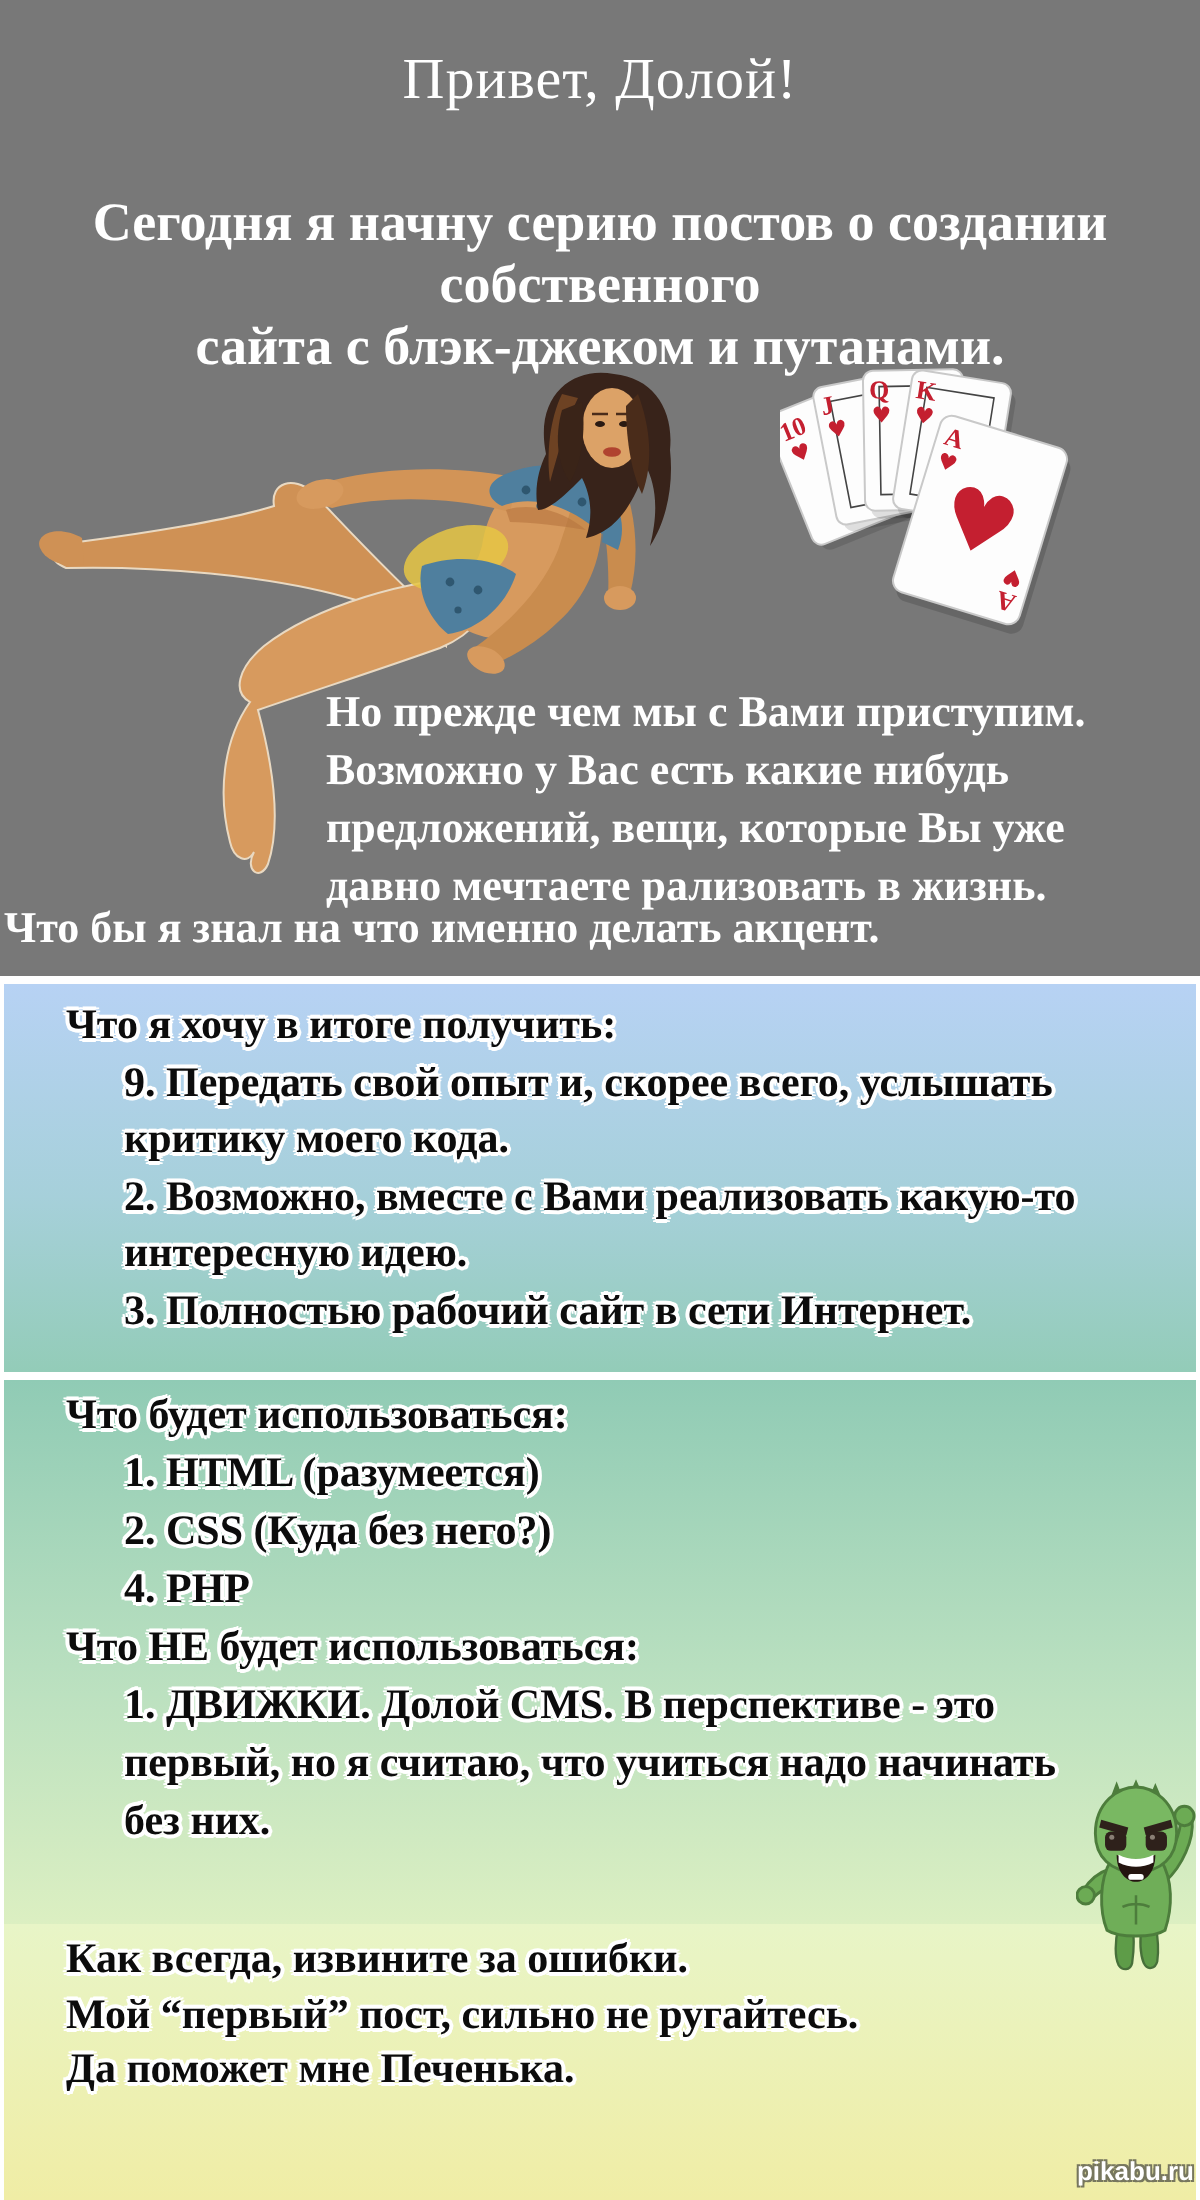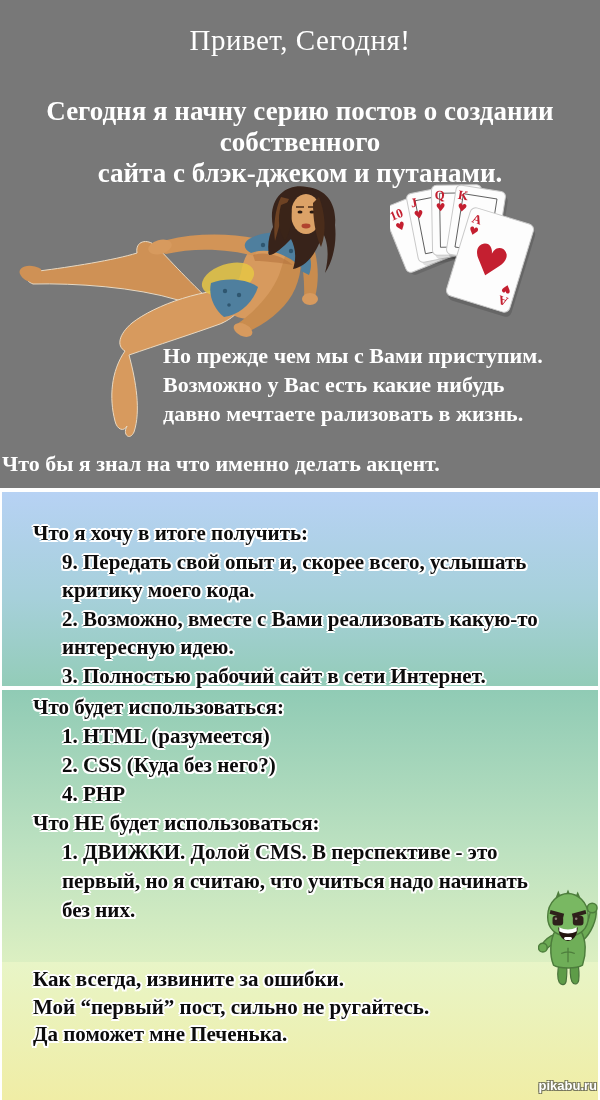--- a/index.html
+++ b/index.html
@@ -18,42 +18,42 @@
   .woman{position:absolute;left:15px;top:183px;width:380px;height:292px;}
   .cards{position:absolute;left:390px;top:184px;width:150px;height:140px;}
   .rank{font-family:"Liberation Serif",serif;font-size:13px;font-weight:700;fill:#c41f30;}
   .hrt{font-family:"DejaVu Sans",sans-serif;font-size:11px;fill:#c41f30;}
   .bigheart{font-family:"DejaVu Sans",sans-serif;font-size:42px;fill:#c41f30;}
   
   .panel{position:absolute;left:2px;width:596px;}
   .p1{top:492px;height:194px;background:linear-gradient(180deg,#b7d2f4 0%,#a6d0da 55%,#93ccb8 100%);}
   .p2{top:690px;height:302px;background:linear-gradient(180deg,#90cbb5 0%,#bce1c0 52%,#e4f3c2 100%);}
   .p3{top:962px;height:138px;background:linear-gradient(180deg,#e8f5c7 0%,#f0eda5 100%);}
-  .p1{padding-top:27px;box-sizing:border-box;}
+  .p1{padding-top:6px;box-sizing:border-box;}
   .p2{padding-top:3px;box-sizing:border-box;}
   .p3{padding-top:4px;box-sizing:border-box;}
   .pline{font-size:21px;font-weight:700;color:#0c0c0c;line-height:28.5px;white-space:nowrap;
          text-shadow:2px 0 0 #fff,-2px 0 0 #fff,0 2px 0 #fff,0 -2px 0 #fff,
                      1.5px 1.5px 0 #fff,-1.5px 1.5px 0 #fff,1.5px -1.5px 0 #fff,-1.5px -1.5px 0 #fff;}
   .p2 .pline{line-height:29px;}
   .p3 .pline{line-height:27.5px;}
   .head{padding-left:31px;}
   .item{padding-left:60px;}
   .mascot{position:absolute;left:538px;top:888px;width:60px;height:100px;z-index:5;}
   .watermark{position:absolute;right:3px;bottom:7px;z-index:6;
              font-family:"Liberation Sans",sans-serif;font-size:13px;font-weight:700;color:#fff;
              text-shadow:1px 1px 0 #77775e,-1px -1px 0 #77775e,1px -1px 0 #77775e,-1px 1px 0 #77775e;}
 </style>
 </head>
 <body>
 
 <div class="page">
 
   <div class="gray">
-    <div class="title">Привет, Сегодня!</div>
+    <div class="title">Привет, Долой!</div>
 
     <div class="intro">
       <div>Сегодня я начну серию постов о создании собственного</div>
       <div>сайта с блэк-джеком и путанами.</div>
     </div>
 
     <svg class="woman" viewBox="0 0 380 292">
 
       <path fill="#cf9155" stroke="#e9d9c2" stroke-width="1" d="M208,130 C175,100 152,74 141,63 C132,55 120,58 122,70 C100,77 55,84 24,88 C10,90 8,97 18,101 C60,100 120,104 163,117 C182,123 198,131 208,140 Z"></path>
       <path fill="#cf9155" d="M26,86 C14,79 2,84 5,91 C8,98 18,101 27,99 Z"></path>
@@ -136,20 +136,21 @@
         <g transform="rotate(180)">
           <text class="rank" x="-29" y="-31">A</text>
           <text class="hrt" x="-29" y="-19">♥</text>
         </g>
       </g>
     </svg>
 
     <div class="aside">
       <div>Но прежде чем мы с Вами приступим.</div>
       <div>Возможно у Вас есть какие нибудь</div>
+      <div>предложений, вещи, которые Вы уже</div>
       <div>давно мечтаете рализовать в жизнь.</div>
     </div>
     <div class="accent">Что бы я знал на что именно делать акцент.</div>
   </div>
 
   <div class="panel p1">
     <div class="pline head">Что я хочу в итоге получить:</div>
     <div class="pline item">9. Передать свой опыт и, скорее всего, услышать</div>
     <div class="pline item">критику моего кода.</div>
     <div class="pline item">2. Возможно, вместе с Вами реализовать какую-то</div>

